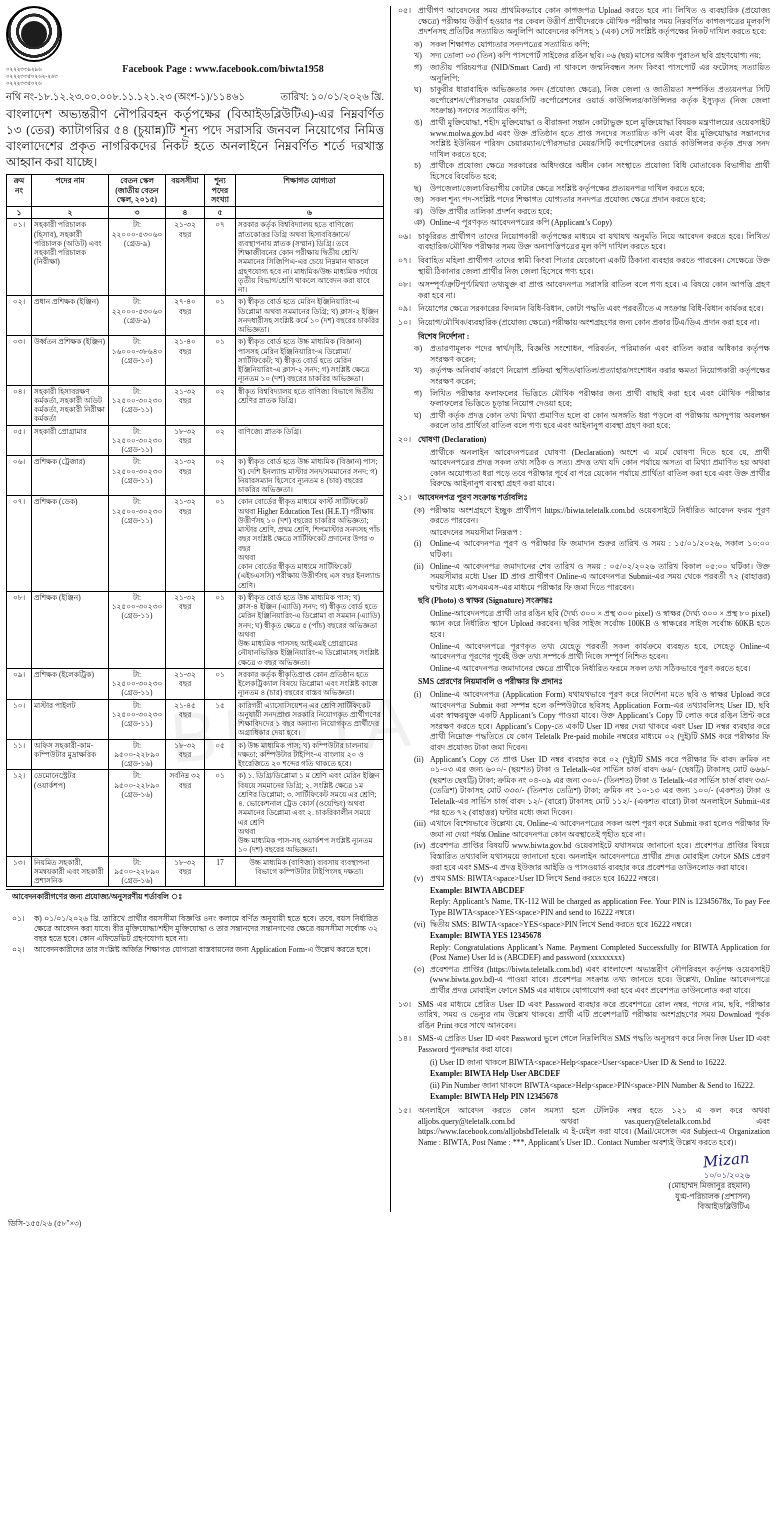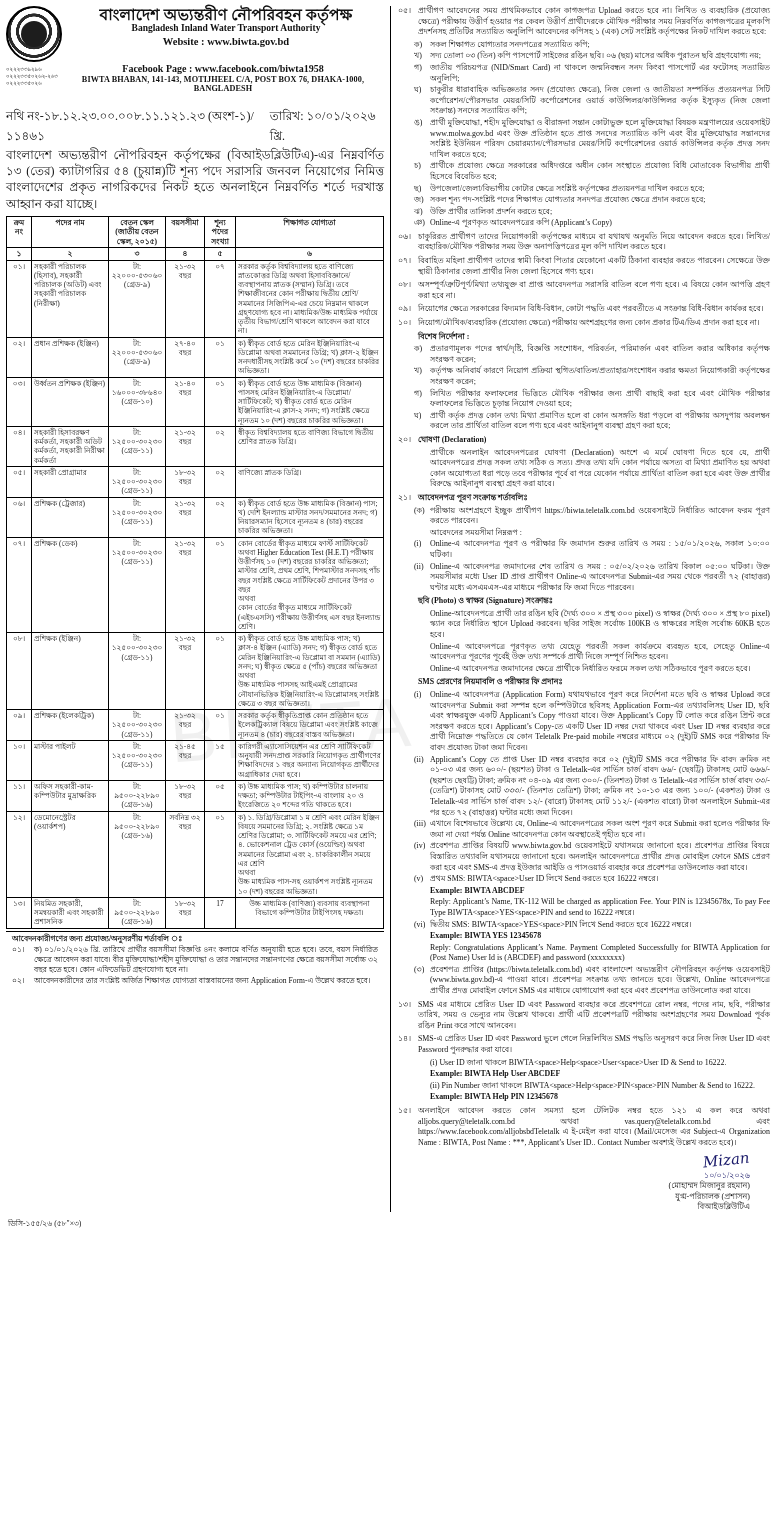--- a/index.html
+++ b/index.html
@@ -12,21 +12,21 @@
   .hdr{display:flex;align-items:flex-start;gap:6px;}
   .seal{width:52px;height:52px;border-radius:50%;border:2px solid #000;flex:0 0 52px;display:flex;align-items:center;justify-content:center;background:radial-gradient(circle at 50% 45%, #fff 0 38%, #2a2a2a 39% 46%, #fff 47% 60%, #2a2a2a 61% 68%, #fff 69%);}
   .seal .inner{width:26px;height:26px;border-radius:50%;background:#1d1d1d;}
   .hdrtxt{flex:1;text-align:center;line-height:1.12;}
   .bn-big{font-size:15.5px;font-weight:bold;letter-spacing:.2px;}
   .en-big{font-size:9.5px;font-weight:bold;}
   .websiteline{font-size:10.5px;font-weight:bold;margin-top:2px;}
   .phonebox{font-size:5.5px;line-height:1.25;width:56px;text-align:left;margin-top:4px;}
   .fbline{font-size:10px;font-weight:bold;text-align:center;margin-top:1px;}
   .addr{font-size:8.2px;font-weight:bold;text-align:center;margin-top:1px;letter-spacing:.1px;}
-  .memo{display:flex;justify-content:space-between;font-size:12px;margin-top:14px;}
+  .memo{display:flex;justify-content:space-between;font-size:10px;margin-top:2px;}
   .title{text-align:center;font-size:17px;font-weight:bold;margin:4px 0 3px 0;letter-spacing:.3px;}
   .intro{font-size:12px;line-height:1.35;text-align:justify;margin:0 0 4px 0;}
   
   table.jobs{border-collapse:collapse;width:100%;font-size:7.4px;}
   table.jobs th,table.jobs td{border:1px solid #000;padding:1px 2px;vertical-align:top;line-height:1.25;}
   table.jobs th{text-align:center;font-weight:bold;font-size:7.6px;}
   .c-no{width:20px;text-align:center;}
   .c-name{width:72px;}
   .c-pay{width:52px;text-align:center;}
   .c-age{width:34px;text-align:center;}
@@ -63,34 +63,28 @@
   <div class="wm">BIWTA</div>
 
   <div class="cols">
 
     <div class="colL">
 
       <div class="hdr">
         <div class="seal">
             <div class="inner"></div>
           </div>
-        <div class="hdrtxt">
-          <div class="bn-big">বাংলাদেশ অভ্যন্তরীণ নৌপরিবহন কর্তৃপক্ষ</div>
-          <div class="en-big">Bangladesh Inland Water Transport Authority</div>
-          <div class="websiteline">Website : www.biwta.gov.bd</div>
-        </div>
       </div>
 
       <div style="display:flex;align-items:flex-start;">
         <div class="phonebox" style="white-space:pre-line;">০২২২৩৩৯২৯৬
 ০২২২৩৩৫০২৬২-২৬৩
 ০২২২৩৩৫০২৬</div>
         <div style="flex:1;">
           <div class="fbline">Facebook Page : www.facebook.com/biwta1958</div>
-          <div class="addr">BIWTA BHABAN, 141-143, MOTIJHEEL C/A, POST BOX 76, DHAKA-1000, BANGLADESH</div>
         </div>
       </div>
 
       <div class="memo">
         <span>নথি নং-১৮.১২.২৩.০০.০০৮.১১.১২১.২৩ (অংশ-১)/১১৪৬১</span>
         <span>তারিখ: ১০/০১/২০২৬ খ্রি.</span>
       </div>
 
 
       <div class="intro">বাংলাদেশ অভ্যন্তরীণ নৌপরিবহন কর্তৃপক্ষের (বিআইডব্লিউটিএ)-এর নিম্নবর্ণিত ১৩ (তের) ক্যাটাগরির ৫৪ (চুয়ান্ন)টি শূন্য পদে সরাসরি জনবল নিয়োগের নিমিত্ত বাংলাদেশের প্রকৃত নাগরিকদের নিকট হতে অনলাইনে নিম্নবর্ণিত শর্তে দরখাস্ত আহ্বান করা যাচ্ছে।</div>
@@ -222,21 +216,21 @@
               <td class="c-name" style="white-space: pre-line;">নিয়মিত সহকারী, সমন্বয়কারী এবং সহকারী প্রশাসনিক</td>
               <td class="c-pay" style="white-space: pre-line;">টা: ৯৫০০-২২৮৯০ (গ্রেড-১৬)</td>
               <td class="c-age" style="white-space: pre-line;">১৮-৩২ বছর</td>
               <td class="c-cnt" style="white-space: pre-line;">17</td>
               <td class="c-edu" style="white-space: pre-line; text-align: center;">উচ্চ মাধ্যমিক (বাণিজ্য) ব্যবসায় ব্যবস্থাপনা বিভাগে কম্পিউটার টাইপিংসহ দক্ষতা।</td>
             </tr>
           </tbody>
       </table>
 
       <div class="footnotes">
-        <div style="font-weight:bold;margin-bottom:1px;">আবেদনকারীগণের জন্য প্রযোজ্য/অনুসরণীয় শর্তাবলি ঃ</div>
+        <div style="font-weight:bold;margin-bottom:12px;">আবেদনকারীগণের জন্য প্রযোজ্য/অনুসরণীয় শর্তাবলি ঃ</div>
         <div id="footnote-list">
             <div class="fn-row">
               <div class="mk">০১।</div>
               <div class="bd">ক) ০১/০১/২০২৬ খ্রি. তারিখে প্রার্থীর বয়সসীমা বিজ্ঞপ্তি ৪নং কলামে বর্ণিত অনুযায়ী হতে হবে। তবে, বয়স নির্ধারিত ক্ষেত্রে আবেদন করা যাবে। বীর মুক্তিযোদ্ধা/শহীদ মুক্তিযোদ্ধা ও তার সন্তানদের সন্তানগণের ক্ষেত্রে বয়সসীমা সর্বোচ্চ ৩২ বছর হতে হবে। কোন এফিডেভিট গ্রহণযোগ্য হবে না।</div>
             </div>
             <div class="fn-row">
               <div class="mk">০২।</div>
               <div class="bd">আবেদনকারীদের তার সংশ্লিষ্ট অর্জিত শিক্ষাগত যোগ্যতা বাস্তবায়নের জন্য Application Form-এ উল্লেখ করতে হবে।</div>
             </div>
           </div>

